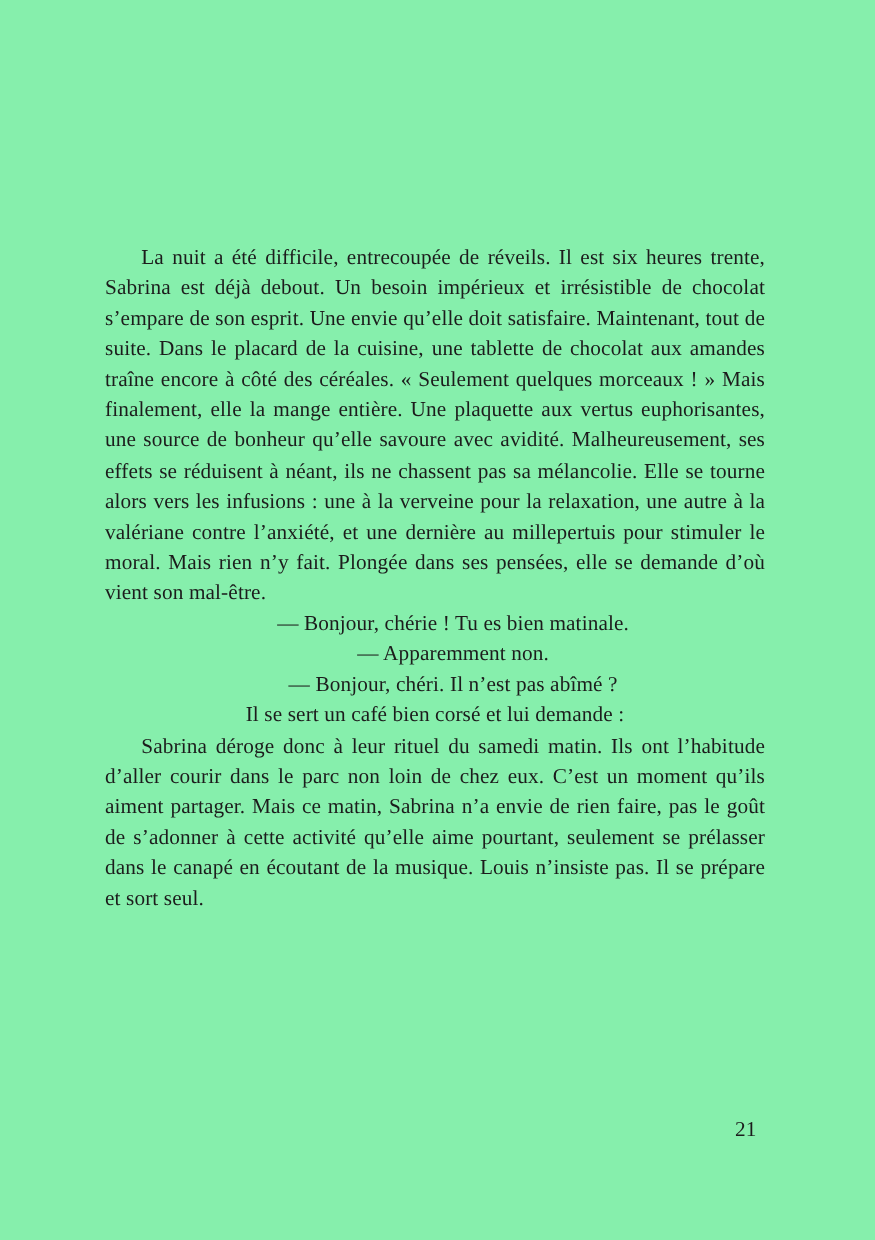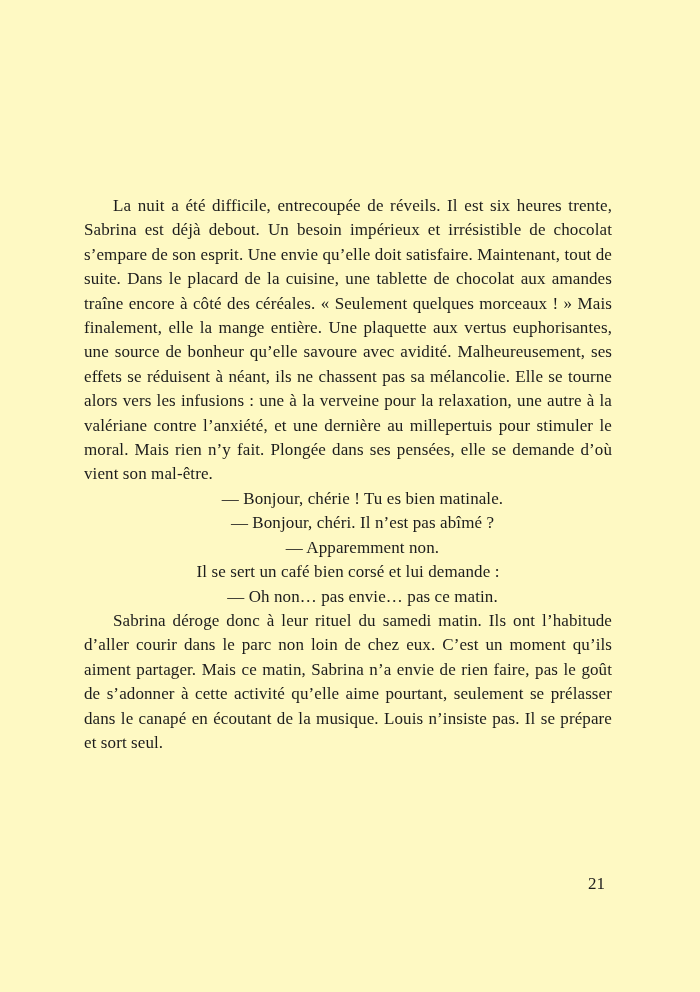--- a/index.html
+++ b/index.html
@@ -4,21 +4,21 @@
 <style>
   html, body {
     margin: 0;
     padding: 0;
     background: #ffffff;
   }
   .book-page {
     position: relative;
     width: 700px;
     height: 992px;
-    background: #fef9c3;
+    background: #86efac;
     overflow: hidden;
   }
   .text-block {
     position: absolute;
     left: 84px;
     top: 194px;
     width: 528px;
     font-family: "Liberation Serif", serif;
     font-size: 17px;
     line-height: 24.4px;
@@ -31,35 +31,34 @@
     text-align: center;
   }
   .para.justify {
     text-align: justify;
   }
   .para.indent {
     text-indent: 29px;
   }
   .page-number {
     position: absolute;
-    top: 872px;
+    top: 892px;
     right: 95px;
     font-family: "Liberation Serif", serif;
     font-size: 17px;
     line-height: 24px;
     color: #1c1c1c;
   }
 </style>
 </head>
 <body>
 
 <div class="book-page">
   <div class="text-block">
     <p class="para justify indent">La nuit a été difficile, entrecoupée de réveils. Il est six heures trente, Sabrina est déjà debout. Un besoin impérieux et irrésistible de chocolat s’empare de son esprit. Une envie qu’elle doit satisfaire. Maintenant, tout de suite. Dans le placard de la cuisine, une tablette de chocolat aux amandes traîne encore à côté des céréales. «&nbsp;Seulement quelques morceaux&nbsp;!&nbsp;» Mais finalement, elle la mange entière. Une plaquette aux vertus euphorisantes, une source de bonheur qu’elle savoure avec avidité. Malheureusement, ses effets se réduisent à néant, ils ne chassent pas sa mélancolie. Elle se tourne alors vers les infusions&nbsp;: une à la verveine pour la relaxation, une autre à la valériane contre l’anxiété, et une dernière au millepertuis pour stimuler le moral. Mais rien n’y fait. Plongée dans ses pensées, elle se demande d’où vient son mal-être.</p>
     <p class="para indent">— Bonjour, chérie&nbsp;! Tu es bien matinale.</p>
+    <p class="para indent">— Apparemment non.</p>
     <p class="para indent">— Bonjour, chéri. Il n’est pas abîmé&nbsp;?</p>
-    <p class="para indent">— Apparemment non.</p>
     <p class="para">Il se sert un café bien corsé et lui demande&nbsp;:</p>
-    <p class="para indent">— Oh non… pas envie… pas ce matin.</p>
     <p class="para justify indent">Sabrina déroge donc à leur rituel du samedi matin. Ils ont l’habitude d’aller courir dans le parc non loin de chez eux. C’est un moment qu’ils aiment partager. Mais ce matin, Sabrina n’a envie de rien faire, pas le goût de s’adonner à cette activité qu’elle aime pourtant, seulement se prélasser dans le canapé en écoutant de la musique. Louis n’insiste pas. Il se prépare et sort seul.</p>
   </div>
   <div class="page-number">21</div>
 </div>
 
 </body></html>

